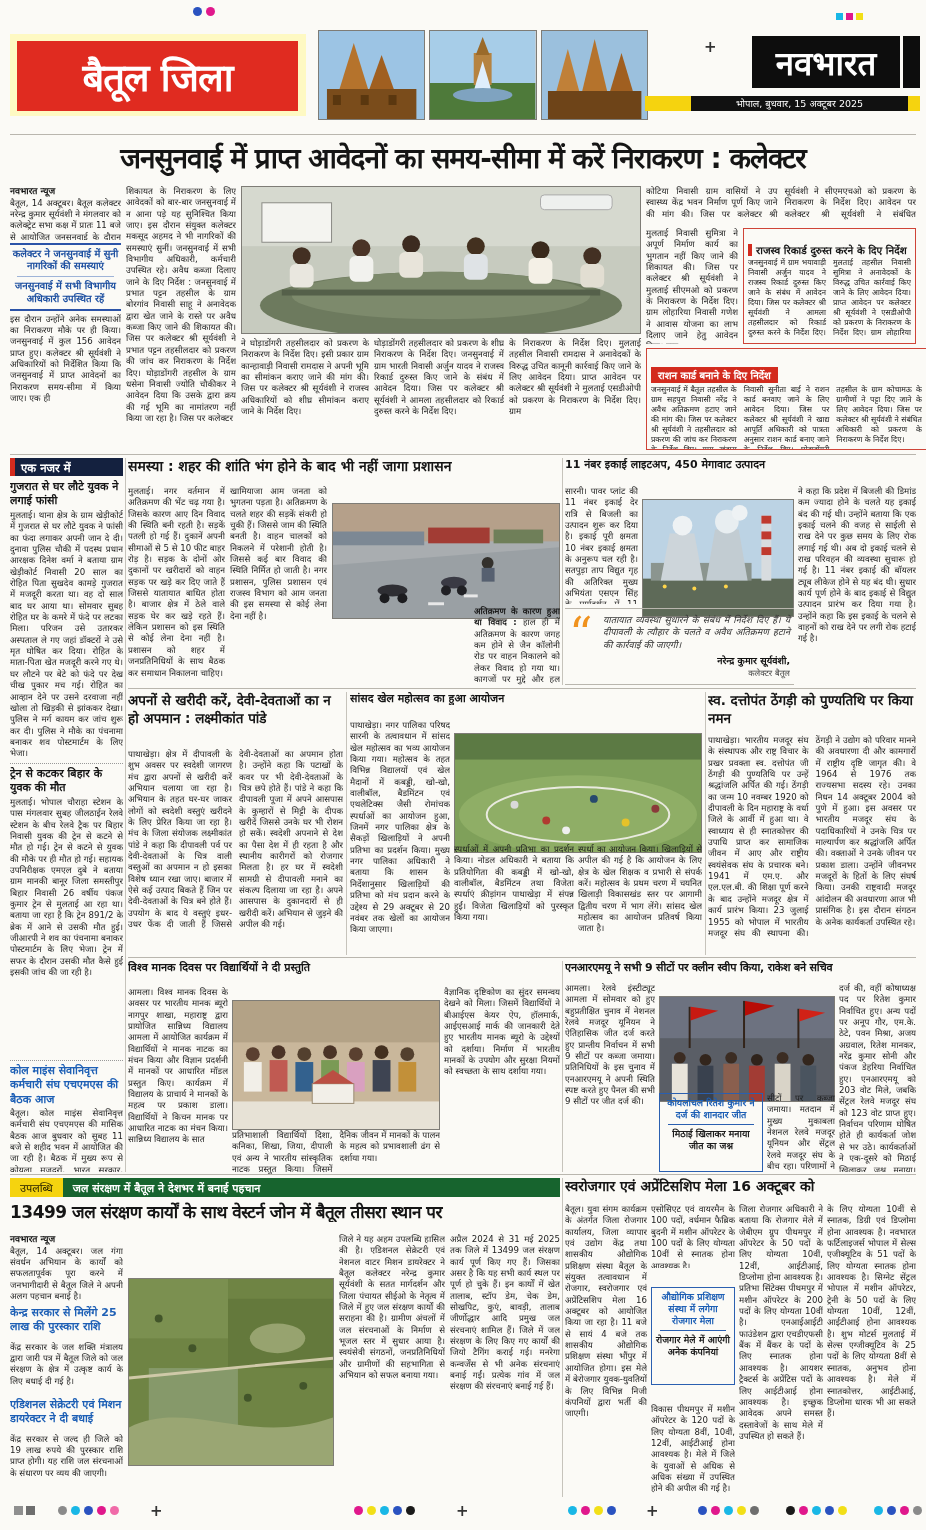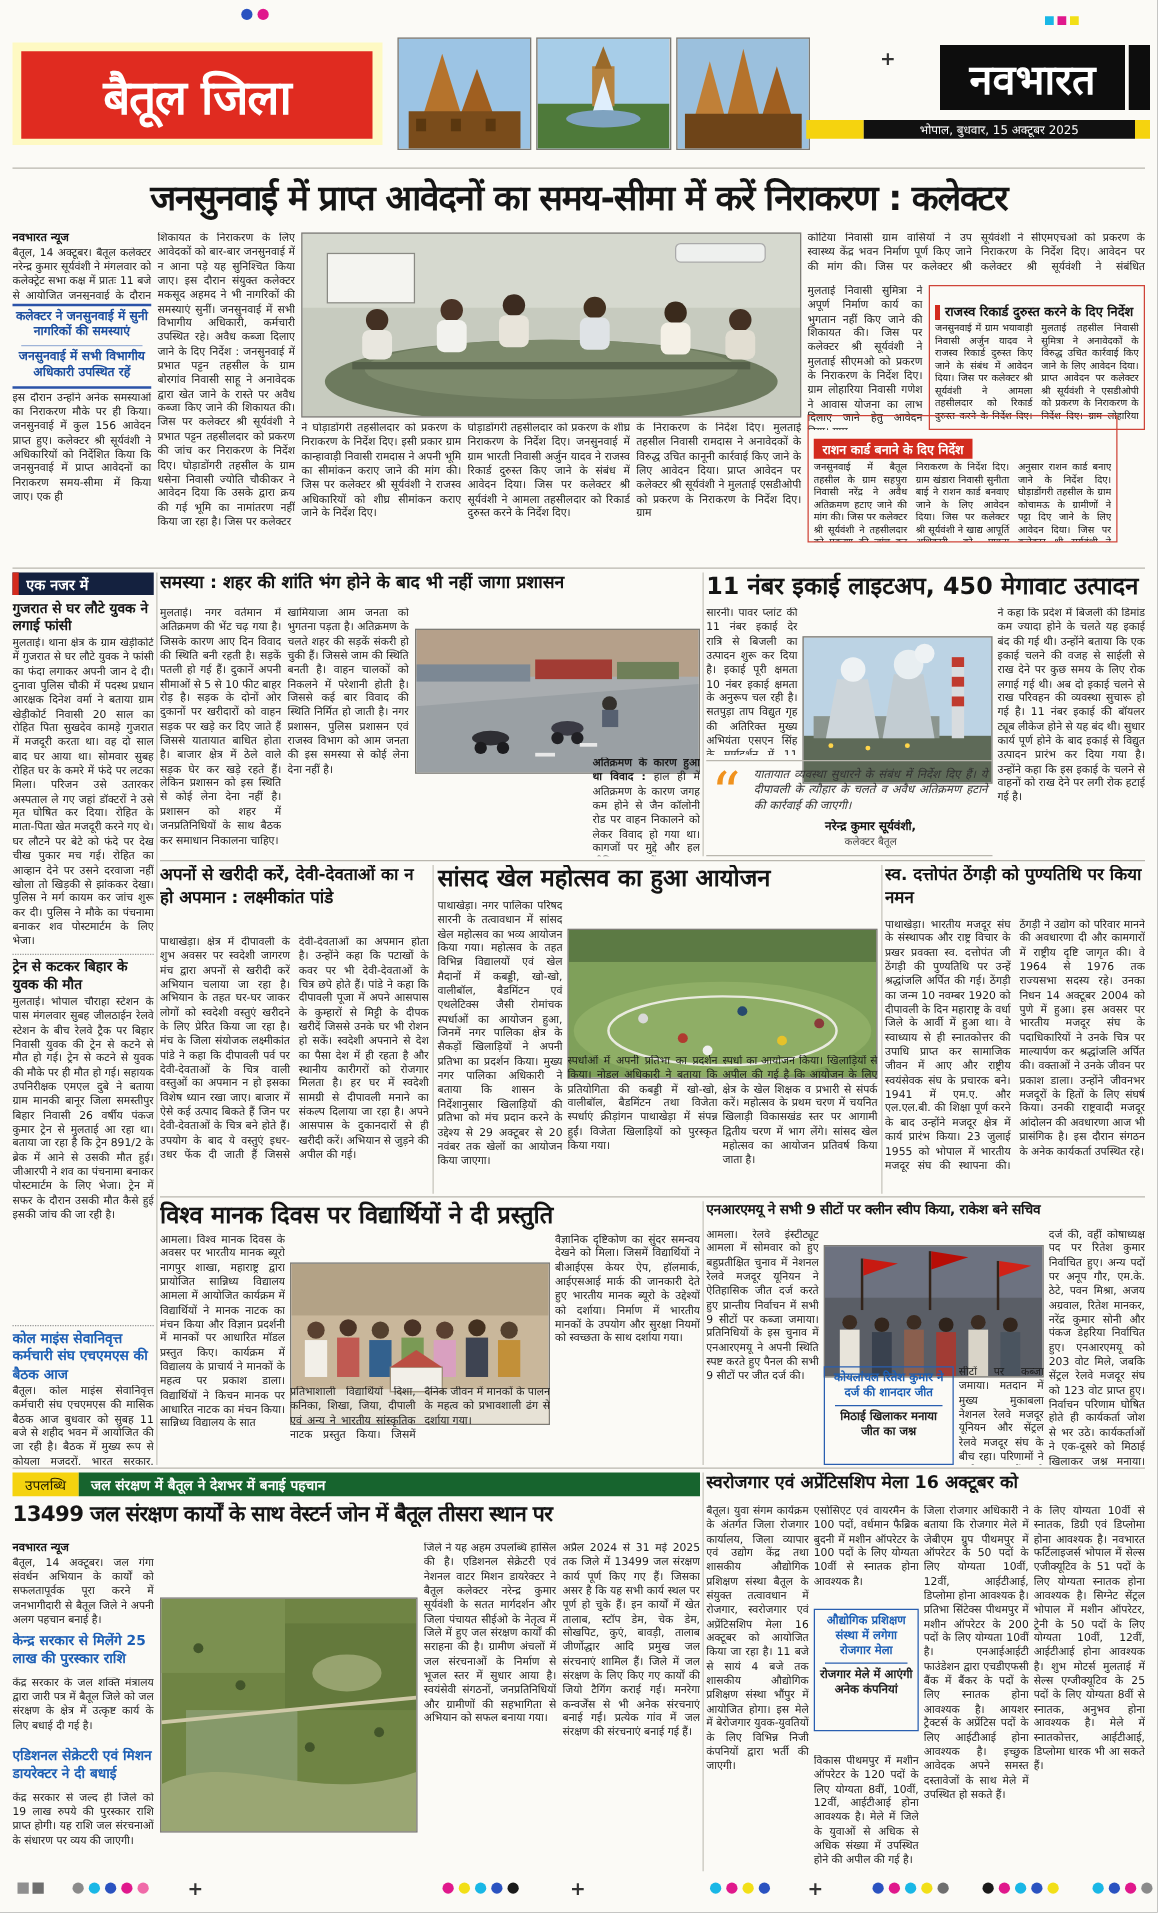--- a/index.html
+++ b/index.html
@@ -3,21 +3,21 @@
 <meta charset="utf-8">
 <style>
 *{margin:0;padding:0;box-sizing:border-box}
 html,body{background:#9b9b9b}
 .page{position:relative;width:926px;height:1530px;margin:0 auto;background:#fbfaf6;font-family:"DejaVu Sans","Liberation Sans",sans-serif;color:#151515;overflow:hidden}
 .abs{position:absolute}
 .bt{font-size:8.6px;line-height:1.32;text-align:justify;overflow:hidden;color:#1b1b1b}
 .lead-in{font-weight:bold}
 .byline{font-weight:bold;font-size:9px;line-height:1.3}
 .h-xl{font-weight:800;font-size:28px;letter-spacing:-1px;line-height:1.25;text-align:center;white-space:nowrap;overflow:hidden}
-.h-lg{font-weight:800;font-size:19px;line-height:1.2;white-space:nowrap;overflow:hidden}
+.h-lg{font-weight:800;font-size:11px;line-height:1.2;white-space:nowrap;overflow:hidden}
 .h-md{font-weight:800;font-size:13.5px;line-height:1.3;overflow:hidden}
 .h-sm{font-weight:800;font-size:11px;line-height:1.3;overflow:hidden}
 .blue{color:#1d5fb5}
 .photo{position:relative;border:1px solid #7e7c76;overflow:hidden;background:#cfcfcf}
 .photo svg{display:block;width:100%;height:100%}
 .hrule{position:absolute;height:1px;background:#b9b6ae}
 .vrule{position:absolute;width:1px;background:#c6c3bb}
 .ed-outer{width:100%;height:100%;background:#fef9c3;padding:7px 8px 5px 7px}
 .ed-inner{width:100%;height:100%;background:#e02b20;color:#fff;font-weight:800;font-size:38px;display:flex;align-items:center;justify-content:center;letter-spacing:-1px}
 .lead-hibox{border-top:2.5px solid #2b53a8;border-bottom:2.5px solid #2b53a8;padding:3px 1px;margin:3px 0;text-align:center;color:#1d4fa0;font-weight:800;font-size:9.8px;line-height:1.3}
@@ -27,21 +27,21 @@
 .rb-body{font-size:7.7px;line-height:1.3;text-align:justify;column-gap:7px;overflow:hidden}
 .ration-title{display:inline-block;background:#d32b1e;color:#fff;font-weight:800;font-size:10px;padding:1px 7px;margin-bottom:2px}
 .sb-head{background:#14213f;color:#fff;font-weight:800;font-size:11.5px;height:18px;display:flex;align-items:center;padding-left:6px;border-left:5px solid #d32b1e;flex:0 0 18px}
 .dotline{border-top:1px dotted #999;margin:3px 0}
 .cap-box{background:#dedbd2;padding:4px 5px;overflow:hidden}
 .cap-box .c1{color:#e07b10;font-weight:800;font-size:9.8px;line-height:1.25}
 .cap-box .c2{color:#1c1c1c;font-weight:800;font-size:9.8px;line-height:1.25;margin-top:2px}
 .quote-box{border-top:1px solid #b9b6ae;border-bottom:1px solid #b9b6ae;display:flex;padding:5px 4px;gap:4px;overflow:hidden}
 .q-glyph{font-family:"DejaVu Serif",serif;font-size:46px;line-height:.9;color:#f0921e;flex:0 0 30px}
 .q-text{font-style:italic;font-size:9.2px;line-height:1.35;color:#333;text-align:justify}
-.q-attr{text-align:center;margin-top:3px}
+.q-attr{text-align:right;margin-top:3px}
 .q-attr .a1{font-weight:800;font-size:9.5px;font-style:normal;color:#111;display:block}
 .q-attr .a2{font-size:8.3px;font-style:normal;color:#444;display:block}
 .bluebox{border:1.5px solid #2a5fb0;padding:3px 4px;text-align:center;overflow:hidden}
 .bluebox .b1{color:#1d5fb5;font-weight:800;font-size:9.3px;line-height:1.3}
 .bluebox .bsep{height:1px;background:#2a5fb0;margin:3px 4px}
 .bluebox .b2{color:#1d1d1d;font-weight:800;font-size:9.3px;line-height:1.3}
 .banner{display:flex;height:19px}
 .banner .kick{background:#f5d30f;color:#211c00;font-weight:400;font-size:11px;display:flex;align-items:center;padding:0 10px}
 .banner .strip{background:#17642e;color:#fff;font-weight:800;font-size:11px;flex:1;display:flex;align-items:center;padding:0 10px}
 .cols2{column-count:2;column-gap:7px}
@@ -163,21 +163,21 @@
   <div class="abs bt" style="left:509px;top:338px;width:132px;height:112px">के निराकरण के निर्देश दिए। मुलताई तहसील निवासी रामदास ने अनावेदकों के विरुद्ध उचित कानूनी कार्रवाई किए जाने के लिए आवेदन दिया। प्राप्त आवेदन पर कलेक्टर श्री सूर्यवंशी ने मुलताई एसडीओपी को प्रकरण के निराकरण के निर्देश दिए। ग्राम</div>
 
   <div class="abs bt cols2" style="left:646px;top:186px;width:270px;height:38px">कोटिया निवासी ग्राम वासियों ने उप स्वास्थ्य केंद्र भवन निर्माण पूर्ण किए जाने की मांग की। जिस पर कलेक्टर श्री सूर्यवंशी ने सीएमएचओ को प्रकरण के निराकरण के निर्देश दिए। आवेदन पर कलेक्टर श्री सूर्यवंशी ने संबंधित तहसीलदार को प्रकरण की जांच कर निराकरण के निर्देश दिए।</div>
   <div class="abs bt" style="left:646px;top:228px;width:92px;height:116px">मुलताई निवासी सुमित्रा ने अपूर्ण निर्माण कार्य का भुगतान नहीं किए जाने की शिकायत की। जिस पर कलेक्टर श्री सूर्यवंशी ने मुलताई सीएमओ को प्रकरण के निराकरण के निर्देश दिए। ग्राम लोहारिया निवासी गणेश ने आवास योजना का लाभ दिलाए जाने हेतु आवेदन दिया। ग्राम</div>
 
   <div class="abs redbox" style="left:743px;top:228px;width:173px;height:116px">
     <div class="rb-title">राजस्व रिकार्ड दुरुस्त करने के दिए निर्देश</div>
     <div class="rb-body cols2" style="height:84px">जनसुनवाई में ग्राम भयावाड़ी निवासी अर्जुन यादव ने राजस्व रिकार्ड दुरुस्त किए जाने के संबंध में आवेदन दिया। जिस पर कलेक्टर श्री सूर्यवंशी ने आमला तहसीलदार को रिकार्ड दुरुस्त करने के निर्देश दिए। मुलताई तहसील निवासी सुमित्रा ने अनावेदकों के विरुद्ध उचित कार्रवाई किए जाने के लिए आवेदन दिया। प्राप्त आवेदन पर कलेक्टर श्री सूर्यवंशी ने एसडीओपी को प्रकरण के निराकरण के निर्देश दिए। ग्राम लोहारिया निवासी गणेश ने आवास योजना का लाभ दिलाए जाने के लिए आवेदन दिया। प्राप्त आवेदन पर कलेक्टर ने जनपद सीईओ को प्रकरण के निराकरण के निर्देश दिए।</div>
   </div>
 
-  <div class="abs redbox" style="left:646px;top:332px;width:248px;height:102px">
+  <div class="abs redbox" style="left:646px;top:348px;width:281px;height:102px">
     <div class="ration-title">राशन कार्ड बनाने के दिए निर्देश</div>
     <div class="rb-body cols3" style="height:72px">जनसुनवाई में बैतूल तहसील के ग्राम सहपुरा निवासी नरेंद्र ने अवैध अतिक्रमण हटाए जाने की मांग की। जिस पर कलेक्टर श्री सूर्यवंशी ने तहसीलदार को प्रकरण की जांच कर निराकरण के निर्देश दिए। ग्राम खंडारा निवासी सुनीता बाई ने राशन कार्ड बनवाए जाने के लिए आवेदन दिया। जिस पर कलेक्टर श्री सूर्यवंशी ने खाद्य आपूर्ति अधिकारी को पात्रता अनुसार राशन कार्ड बनाए जाने के निर्देश दिए। घोड़ाडोंगरी तहसील के ग्राम कोचामऊ के ग्रामीणों ने पट्टा दिए जाने के लिए आवेदन दिया। जिस पर कलेक्टर श्री सूर्यवंशी ने संबंधित अधिकारी को प्रकरण के निराकरण के निर्देश दिए।</div>
   </div>
 
   <div class="hrule" style="left:10px;top:454px;width:906px"></div>
 
   <div class="abs flexcol" style="left:10px;top:458px;width:113px;height:714px">
     <div class="sb-head">एक नजर में</div>
     <div class="h-sm" style="margin-top:4px;height:30px">गुजरात से घर लौटे युवक ने लगाई फांसी</div>
     <div class="bt" style="height:250px">मुलताई। थाना क्षेत्र के ग्राम खेड़ीकोर्ट में गुजरात से घर लौटे युवक ने फांसी का फंदा लगाकर अपनी जान दे दी। दुनावा पुलिस चौकी में पदस्थ प्रधान आरक्षक दिनेश वर्मा ने बताया ग्राम खेड़ीकोर्ट निवासी 20 साल का रोहित पिता सुखदेव कामड़े गुजरात में मजदूरी करता था। वह दो साल बाद घर आया था। सोमवार सुबह रोहित घर के कमरे में फंदे पर लटका मिला। परिजन उसे उतारकर अस्पताल ले गए जहां डॉक्टरों ने उसे मृत घोषित कर दिया। रोहित के माता-पिता खेत मजदूरी करने गए थे। घर लौटने पर बेटे को फंदे पर देख चीख पुकार मच गई। रोहित का आव्हान देने पर उसने दरवाजा नहीं खोला तो खिड़की से झांककर देखा। पुलिस ने मर्ग कायम कर जांच शुरू कर दी। पुलिस ने मौके का पंचनामा बनाकर शव पोस्टमार्टम के लिए भेजा।</div>
@@ -316,21 +316,21 @@
           <rect x="115" y="62" width="18" height="30" fill="#d9a0c0"></rect>
           <circle cx="150" cy="52" r="7" fill="#43301f"></circle>
           <rect x="141" y="60" width="18" height="32" fill="#3e4452"></rect>
           <circle cx="176" cy="54" r="7" fill="#53402e"></circle>
           <rect x="167" y="62" width="18" height="30" fill="#c29039"></rect>
           <rect x="0" y="102" width="208" height="28" fill="#e7e2d6"></rect>
           <rect x="80" y="84" width="42" height="20" fill="#f2efe8" stroke="#998a72"></rect>
           <polygon points="80,84 101,70 122,84" fill="#bb4f43"></polygon>
         </svg>
     </div>
-    <div class="abs bt cols2" style="left:104px;top:148px;width:208px;height:51px">प्रतिभाशाली विद्यार्थियों दिशा, कनिका, शिखा, जिया, दीपाली एवं अन्य ने भारतीय सांस्कृतिक नाटक प्रस्तुत किया। जिसमें दैनिक जीवन में मानकों के पालन के महत्व को प्रभावशाली ढंग से दर्शाया गया।</div>
+    <div class="abs bt cols2" style="left:104px;top:169px;width:208px;height:51px">प्रतिभाशाली विद्यार्थियों दिशा, कनिका, शिखा, जिया, दीपाली एवं अन्य ने भारतीय सांस्कृतिक नाटक प्रस्तुत किया। जिसमें दैनिक जीवन में मानकों के पालन के महत्व को प्रभावशाली ढंग से दर्शाया गया।</div>
     <div class="abs bt" style="left:316px;top:26px;width:116px;height:185px">वैज्ञानिक दृष्टिकोण का सुंदर समन्वय देखने को मिला। जिसमें विद्यार्थियों ने बीआईएस केयर ऐप, हॉलमार्क, आईएसआई मार्क की जानकारी देते हुए भारतीय मानक ब्यूरो के उद्देश्यों को दर्शाया। निर्माण में भारतीय मानकों के उपयोग और सुरक्षा नियमों को स्वच्छता के साथ दर्शाया गया।</div>
   </div>
 
   <div class="vrule" style="left:562px;top:961px;height:211px"></div>
 
   <div class="abs" style="left:565px;top:961px;width:351px;height:211px">
     <div class="h-lg" style="font-size:11px;letter-spacing:-0.2px;width:351px">एनआरएमयू ने सभी 9 सीटों पर क्लीन स्वीप किया, राकेश बने सचिव</div>
     <div class="abs bt" style="left:0;top:22px;width:90px;height:189px">आमला। रेलवे इंस्टीट्यूट आमला में सोमवार को हुए बहुप्रतीक्षित चुनाव में नेशनल रेलवे मजदूर यूनियन ने ऐतिहासिक जीत दर्ज करते हुए प्रान्तीय निर्वाचन में सभी 9 सीटों पर कब्जा जमाया। प्रतिनिधियों के इस चुनाव में एनआरएमयू ने अपनी स्थिति स्पष्ट करते हुए पैनल की सभी 9 सीटों पर जीत दर्ज की।</div>
     <div class="abs photo" style="left:94px;top:22px;width:176px;height:106px">
       <svg viewBox="0 0 176 106" preserveAspectRatio="none">

